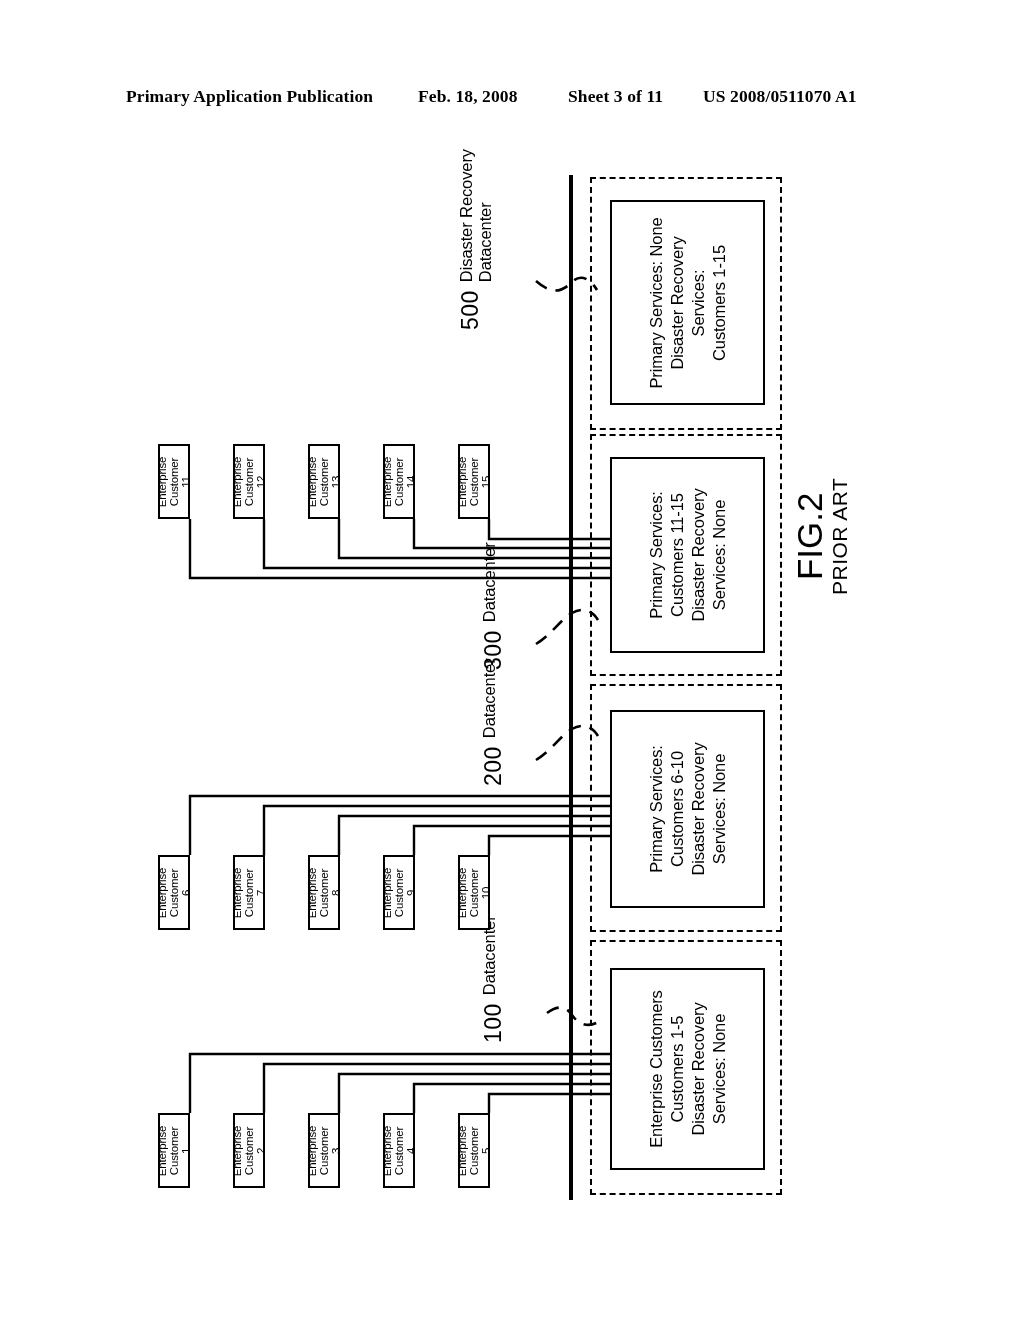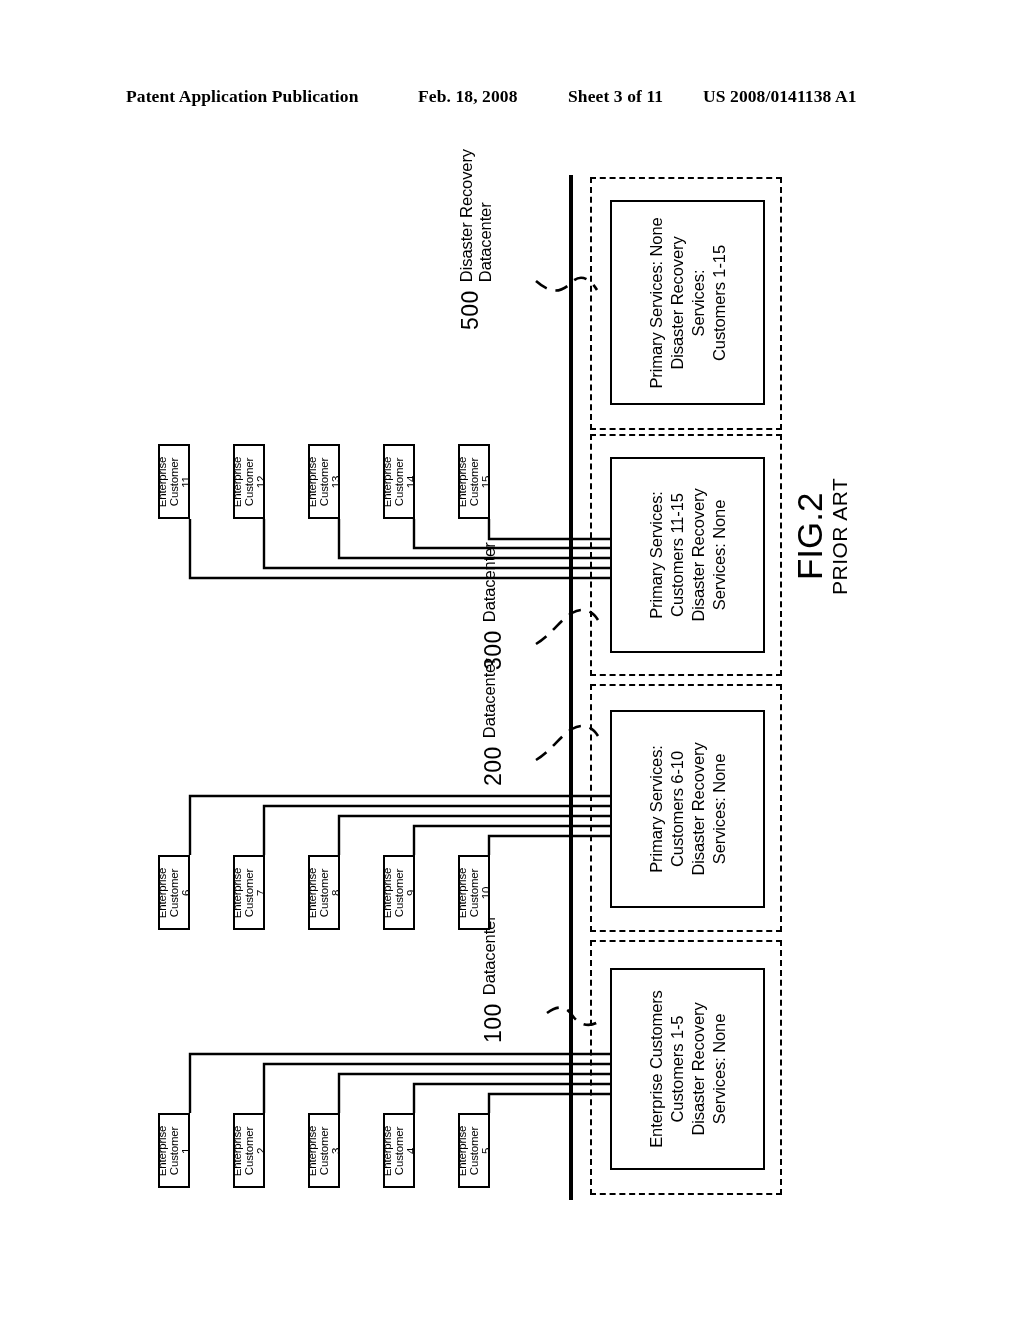--- a/index.html
+++ b/index.html
@@ -155,24 +155,24 @@
     position: absolute;
     top: 0; left: 0;
     width: 1024px; height: 1320px;
     pointer-events: none;
   }
 </style>
 </head>
 <body>
 
 <div id="patent-header">
-  <span class="hdr-pub">Patent Application Publication</span>
+  <span class="hdr-pub">Primary Application Publication</span>
   <span class="hdr-date">Feb. 18, 2008</span>
   <span class="hdr-sheet">Sheet 3 of 11</span>
-  <span class="hdr-num">US 2008/0141138 A1</span>
+  <span class="hdr-num">US 2008/0511070 A1</span>
 </div>
 
 <div id="figure-canvas">
 
   <svg class="wires" viewBox="0 0 1024 1320" preserveAspectRatio="none">
     <g fill="none" stroke="#000000" stroke-width="2.4" stroke-linecap="butt" stroke-linejoin="miter">
 
       <line x1="571" y1="175" x2="571" y2="1200" stroke-width="4"></line>
 
       <path d="M 190 519 L 190 578 L 614 578"></path>

